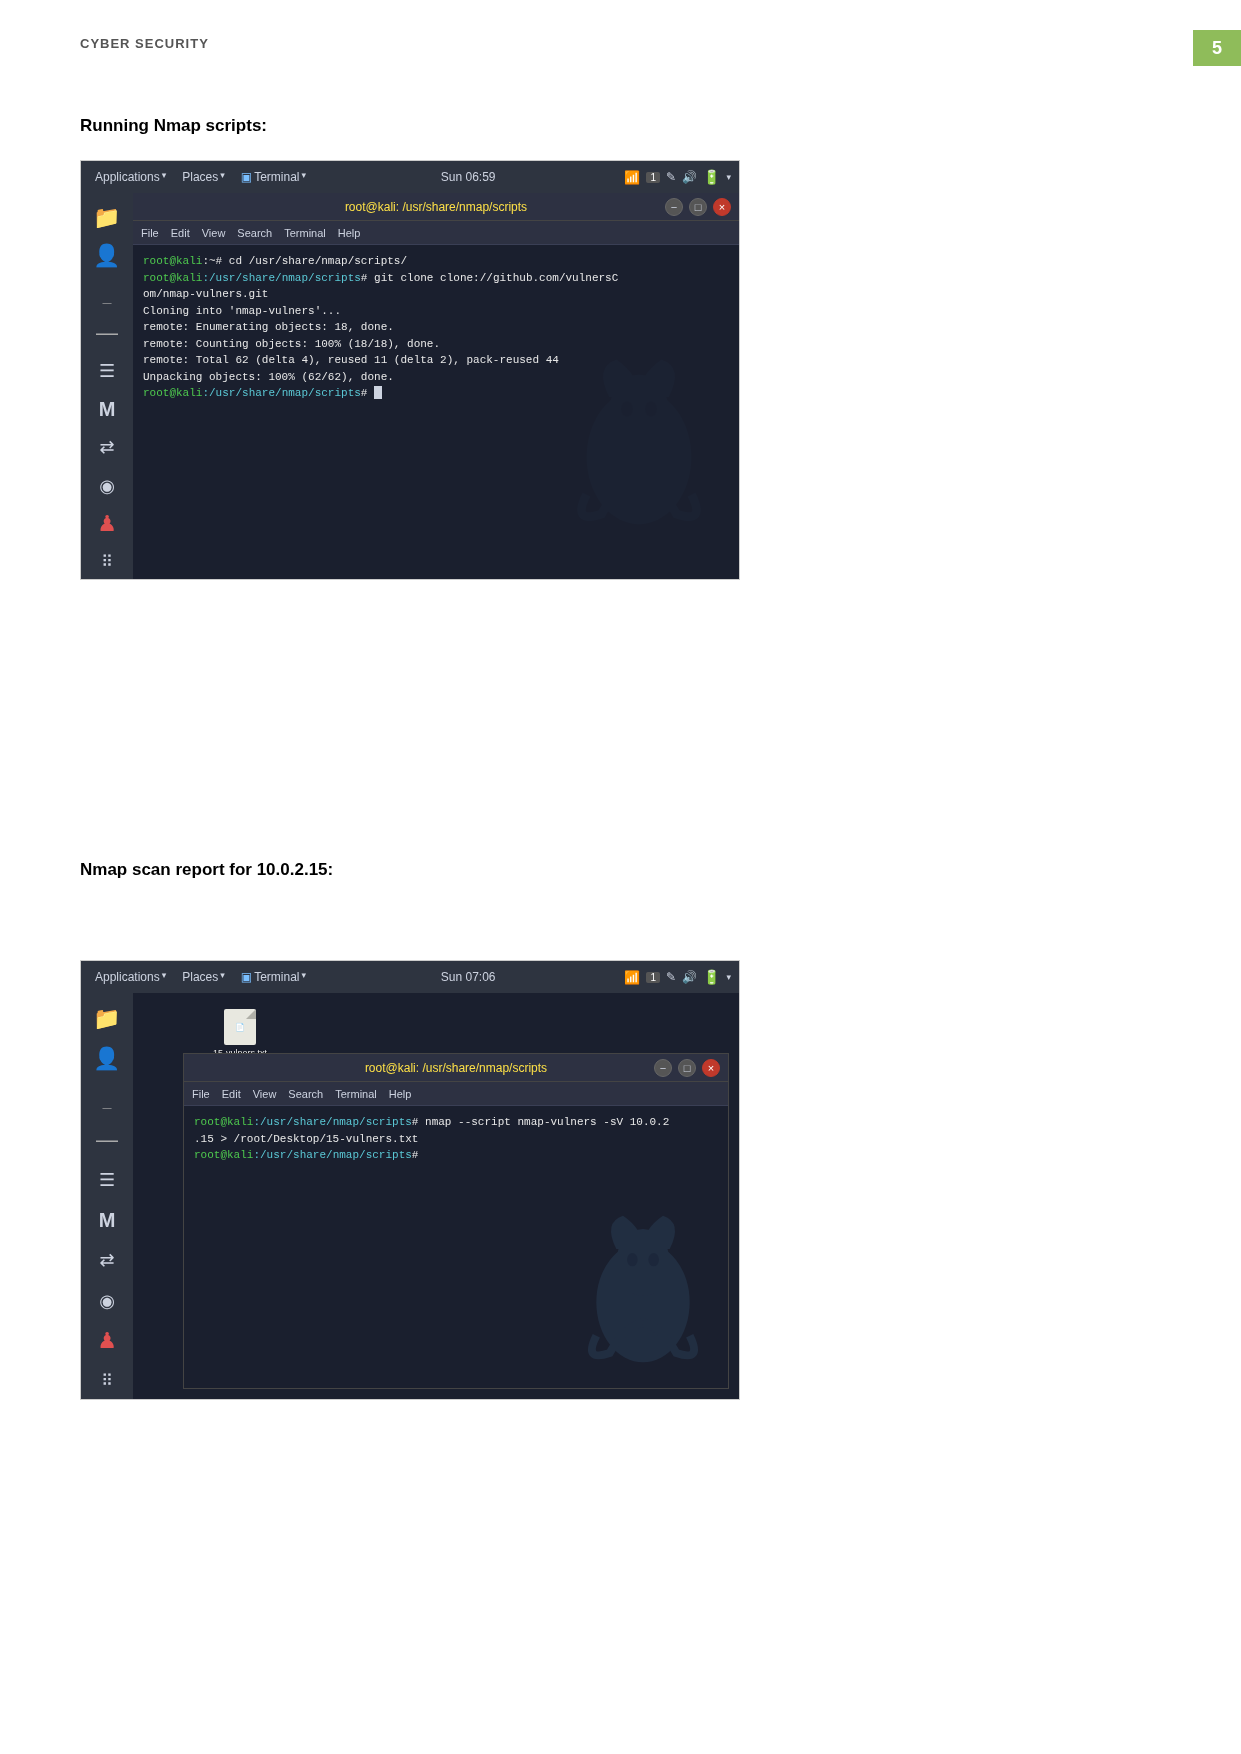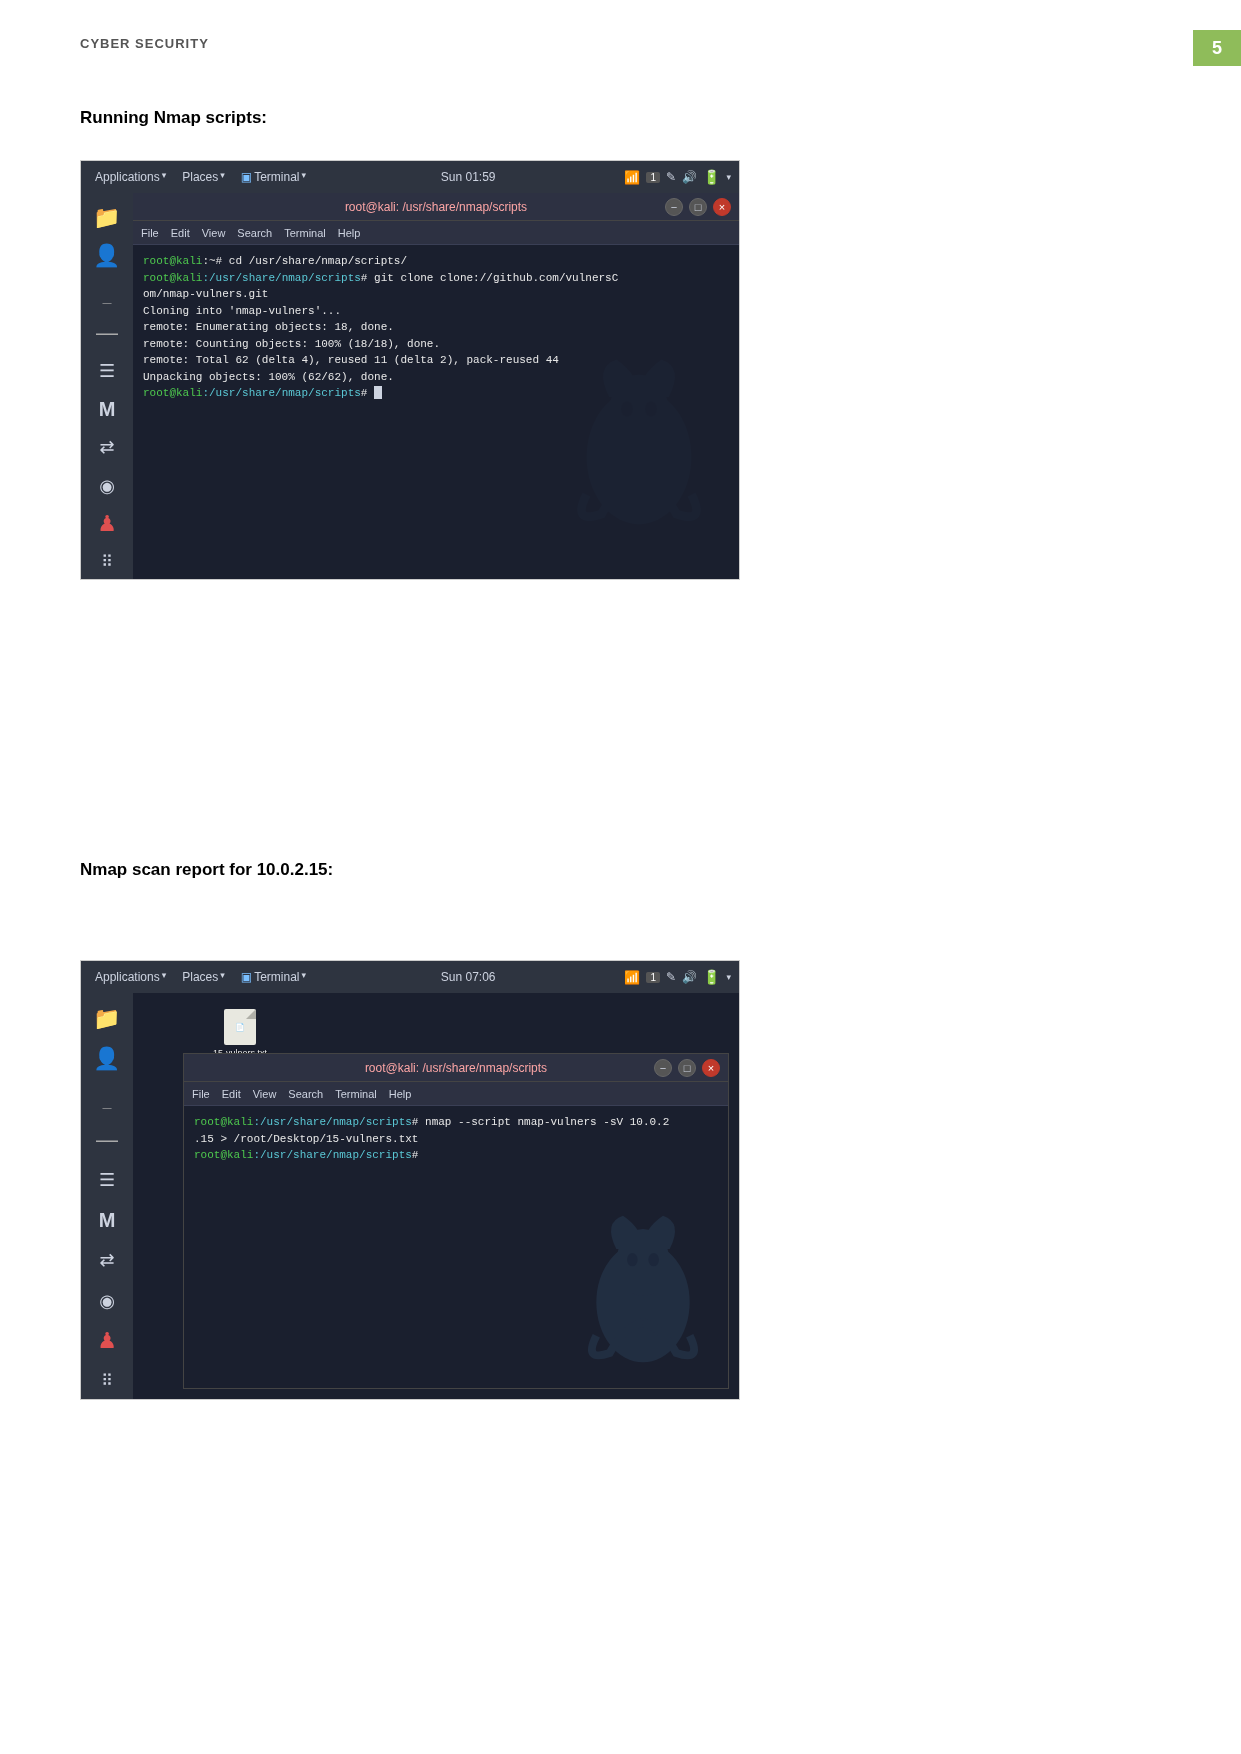--- a/index.html
+++ b/index.html
@@ -42,21 +42,21 @@
 
     
     .section-title {
       position: absolute;
       font-size: 17px;
       font-weight: bold;
       color: #000;
       left: 80px;
     }
 
-    .section-title-1 { top: 108px; }
+    .section-title-1 { top: 116px; }
     .section-title-2 { top: 860px; }
 
     
     .screenshot {
       position: absolute;
       left: 80px;
       border: 1px solid #ccc;
       background: #3a3f4b;
       overflow: hidden;
     }
@@ -172,21 +172,21 @@
       background: #2d3142;
       height: 28px;
       display: flex;
       align-items: center;
       justify-content: center;
       position: relative;
       border-bottom: 1px solid #444;
     }
 
     .terminal-title {
-      color: #fca5a5;
+      color: #fde047;
       font-size: 12px;
       text-align: right;
     }
 
     .terminal-controls {
       position: absolute;
       right: 8px;
       display: flex;
       gap: 6px;
       align-items: center;
@@ -275,21 +275,21 @@
     </div>
     <div class="tb-item">
       <span>Places</span>
       <span style="font-size:9px;">▾</span>
     </div>
     <div class="tb-item">
       <span style="color:#7abfff; font-size:12px;">▣</span>
       <span>Terminal</span>
       <span style="font-size:9px;">▾</span>
     </div>
-    <div class="tb-center">Sun 01:59</div>
+    <div class="tb-center">Sun 06:59</div>
     <div class="tb-right">
       <span style="font-size:13px;">📶</span>
       <span class="network-badge">1</span>
       <span style="font-size:12px;">✎</span>
       <span style="font-size:12px;">🔊</span>
       <span class="battery-icon">🔋</span>
       <span style="font-size:9px;">▾</span>
     </div>
   </div>
 

